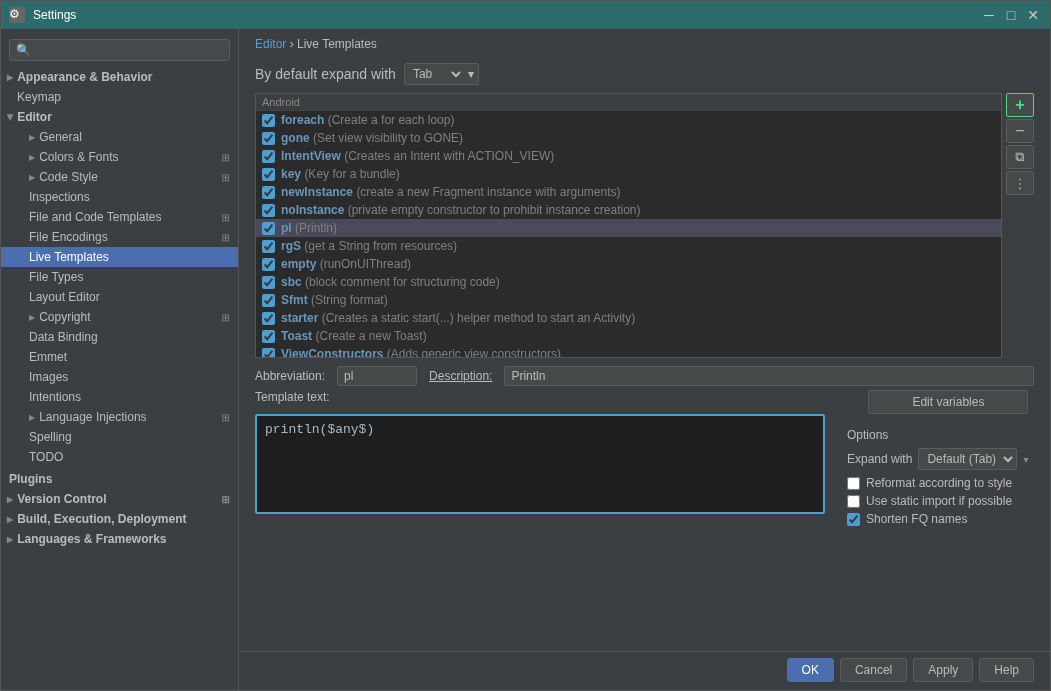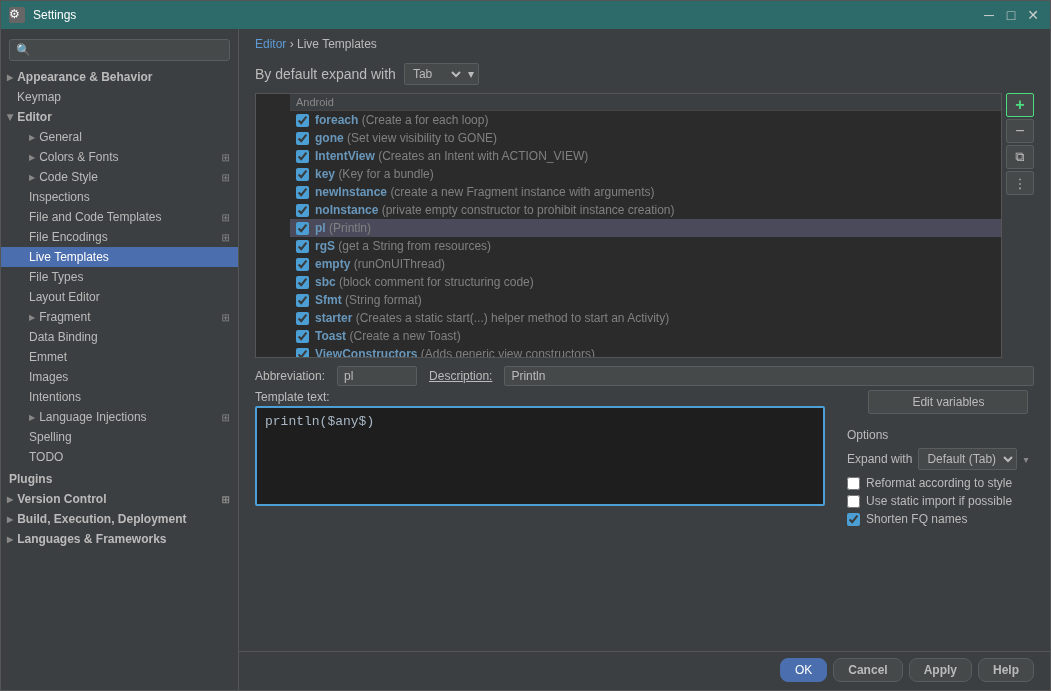--- a/index.html
+++ b/index.html
@@ -55,23 +55,23 @@
 
     .template-text-label { color: #bbbbbb; font-size: 12px; margin-bottom: 2px; }
     .template-text-area { background: #1e1e1e; border: 2px solid #4b9fd5; color: #a9b7c6; font-family: 'Courier New', monospace; font-size: 13px; padding: 6px 8px; min-height: 80px; border-radius: 2px; width: 570px; }
     .template-text-code { color: #a9b7c6; }
 
     .bottom-row { display: flex; gap: 8px; align-items: center; color: #888; font-size: 11px; padding: 0 16px 8px; }
     .applicable-text { flex: 1; }
     .applicable-link { color: #5c9bd6; text-decoration: none; cursor: pointer; }
 
     .dialog-buttons { display: flex; gap: 6px; justify-content: flex-end; padding: 6px 16px 8px; background: #3c3f41; border-top: 1px solid #555; }
-    .btn { padding: 4px 14px; border-radius: 8px; border: 1px solid #5a5d5e; cursor: pointer; font-size: 12px; }
+    .btn { padding: 4px 14px; border-radius: 3px; border: 1px solid #5a5d5e; cursor: pointer; font-size: 12px; }
     .btn-primary { background: #4b6eaf; color: #fff; border-color: #4b6eaf; }
-    .btn-default { background: #45494a; color: #bbbbbb; font-weight: bold; }
+    .btn-default { background: #45494a; color: #bbbbbb; }
     .options-title { color: #bbbbbb; font-size: 12px; margin-bottom: 6px; }
     .option-row { display: flex; align-items: center; gap: 6px; color: #bbbbbb; font-size: 12px; margin-bottom: 4px; }
     .option-row input[type=checkbox] { accent-color: #4b9fd5; }
     .expand-with-row { display: flex; align-items: center; gap: 6px; color: #bbbbbb; font-size: 12px; margin-bottom: 6px; }
     .expand-with-select { background: #45494a; border: 1px solid #5a5d5e; color: #bbbbbb; font-size: 12px; border-radius: 2px; padding: 2px 4px; }
 
     .edit-vars-btn { background: #45494a; border: 1px solid #5a5d5e; color: #bbbbbb; padding: 4px 12px; font-size: 12px; border-radius: 2px; cursor: pointer; width: 160px; margin-bottom: 8px; }
 
     .group-header { background: #3c3f41; padding: 2px 6px; color: #888; font-size: 11px; border-bottom: 1px solid #444; }
   </style>
@@ -137,21 +137,21 @@
         <span>Live Templates</span>
       </div>
       <div class="nav-item nav-sub">
         <span>File Types</span>
       </div>
       <div class="nav-item nav-sub">
         <span>Layout Editor</span>
       </div>
       <div class="nav-item nav-sub">
         <span class="arrow">▶</span>
-        <span>Fragment</span>
+        <span>Copyright</span>
         <span style="margin-left:auto;font-size:10px;color:#888;">⊞</span>
       </div>
       <div class="nav-item nav-sub">
         <span>Data Binding</span>
       </div>
       <div class="nav-item nav-sub">
         <span>Emmet</span>
       </div>
       <div class="nav-item nav-sub">
         <span>Images</span>
@@ -199,21 +199,21 @@
           <select>
             <option>Tab</option>
             <option>Enter</option>
             <option>Space</option>
           </select>
           <span>▾</span>
         </div>
       </div>
 
       <div style="display:flex;margin:0 16px;position:relative;">
-        <div class="template-list-scroll" style="flex:1;background:#2b2b2b;border:1px solid #555;overflow-y:auto;max-height:265px;padding-left:34px;">
+        <div class="template-list-scroll" style="flex:1;background:#2b2b2b;border:1px solid #555;overflow-y:auto;max-height:265px;">
           <div class="group-header">Android</div>
           <div class="template-row">
             <input type="checkbox" checked="" style="">
             <span class="template-keyword">foreach</span>&nbsp;<span class="template-desc">(Create a for each loop)</span>
           </div>
           <div class="template-row">
             <input type="checkbox" checked="" style="">
             <span class="template-keyword">gone</span>&nbsp;<span class="template-desc">(Set view visibility to GONE)</span>
           </div>
           <div class="template-row">
@@ -276,21 +276,21 @@
       <div style="padding:8px 16px 4px;display:flex;flex-direction:column;gap:4px;flex:1;">
         <div class="abbrev-row">
           <span class="field-label">Abbreviation:</span>
           <input class="text-input abbrev-input" type="text" value="pl" style="">
           <span class="field-label" style="text-decoration:underline;">Description:</span>
           <input class="text-input desc-input" type="text" value="Println" style="flex: 1 1 0%;">
         </div>
         <div style="display:flex;gap:12px;">
           <div style="display:flex;flex-direction:column;flex:1;max-width:580px;">
             <span class="template-text-label">Template text:</span>
-            <div class="template-text-area" contenteditable="true" style="min-height: 100px; max-width: 580px;">
+            <div class="template-text-area" contenteditable="true" style="min-height: 100px; max-width: 580px; margin-top: 8px;">
               <span class="template-text-code">println($any$)</span>
             </div>
           </div>
           <div style="display:flex;flex-direction:column;gap:6px;min-width:180px;align-items:flex-end;">
             <button class="edit-vars-btn">Edit variables</button>
             <div>
               <div class="options-title">Options</div>
               <div class="expand-with-row">
                 <span class="field-label">Expand with</span>
                 <select class="expand-with-select">

